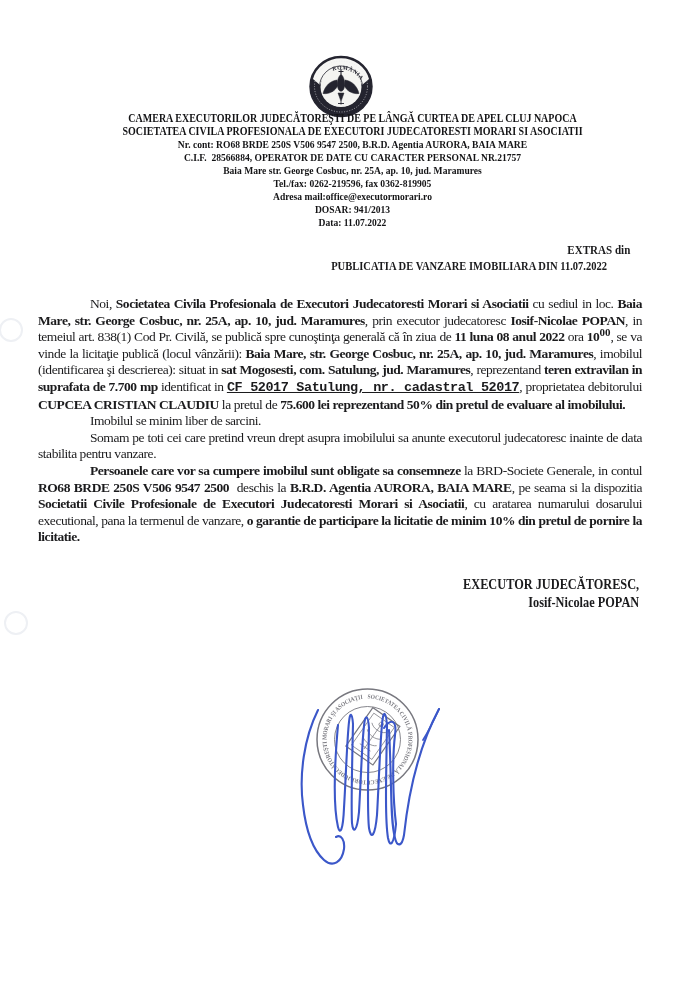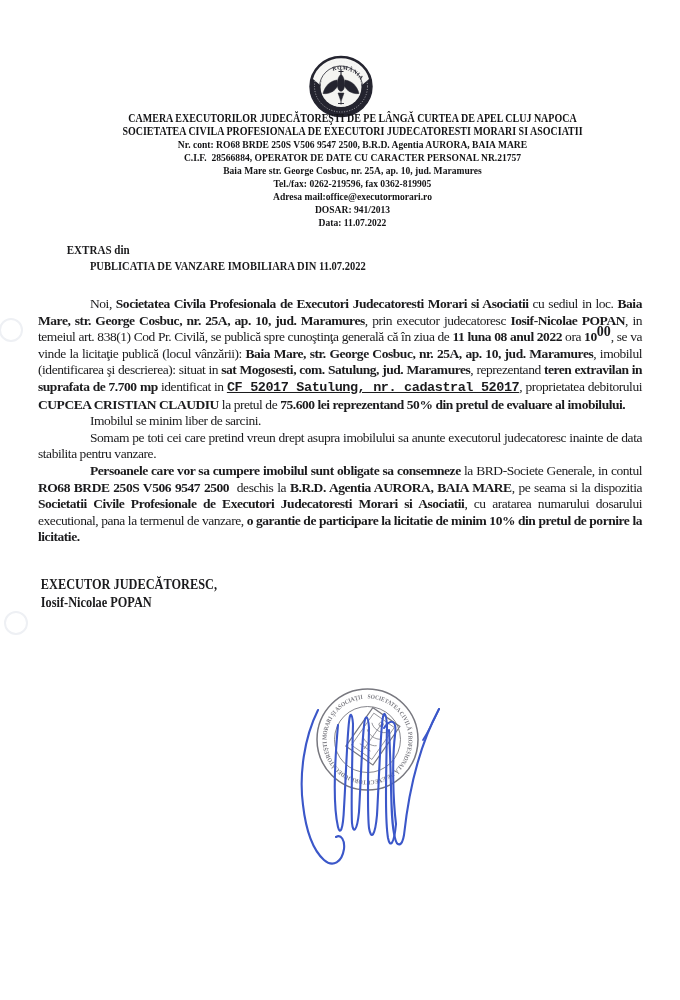--- a/index.html
+++ b/index.html
@@ -18,33 +18,33 @@
   .hole{position:absolute;width:20px;height:20px;border-radius:50%;border:2.5px solid #eef0f4;}
   .hole1{left:-1px;top:318px;}
   .hole2{left:4px;top:611px;}
 
   
   .letterhead{padding-top:112px;text-align:center;font-weight:bold;margin-left:25px;}
   .hline{font-size:11.4px;line-height:13px;white-space:nowrap;transform:scaleX(.84);color:#141416;}
   .hline.big{font-size:11.9px;}
 
   
-  .title{margin-top:13px;text-align:left;font-weight:bold;margin-left:17px;}
+  .title{margin-top:13px;text-align:right;font-weight:bold;margin-left:17px;}
   .tl1{font-size:13px;line-height:16px;white-space:nowrap;transform:scaleX(.85);}
   .tl2{font-size:13.5px;line-height:16px;white-space:nowrap;transform:scaleX(.78);}
 
   
   .docbody{margin:22px 38px 0 38px;font-size:13.5px;line-height:16.6px;letter-spacing:-.45px;text-align:justify;}
   .docbody p{margin:0;text-indent:52px;}
   .b{font-weight:bold;}
   .u{text-decoration:underline;font-family:Liberation Mono, monospace;}
-  sup{font-size:14px;line-height:0;vertical-align:super;letter-spacing:0;}
+  sup{font-size:11px;line-height:0;vertical-align:super;letter-spacing:0;}
 
   
-  .signature{margin-top:30px;text-align:left;font-weight:bold;}
+  .signature{margin-top:30px;text-align:right;font-weight:bold;}
   .sig-line{font-size:14px;line-height:18px;white-space:nowrap;transform:scaleX(.88);}
 
   
   .seal-top{position:absolute;left:308px;top:55px;}
   .stamp-area{position:absolute;left:278px;top:680px;}
 </style>
 </head>
 <body>
 
 <div class="page">

